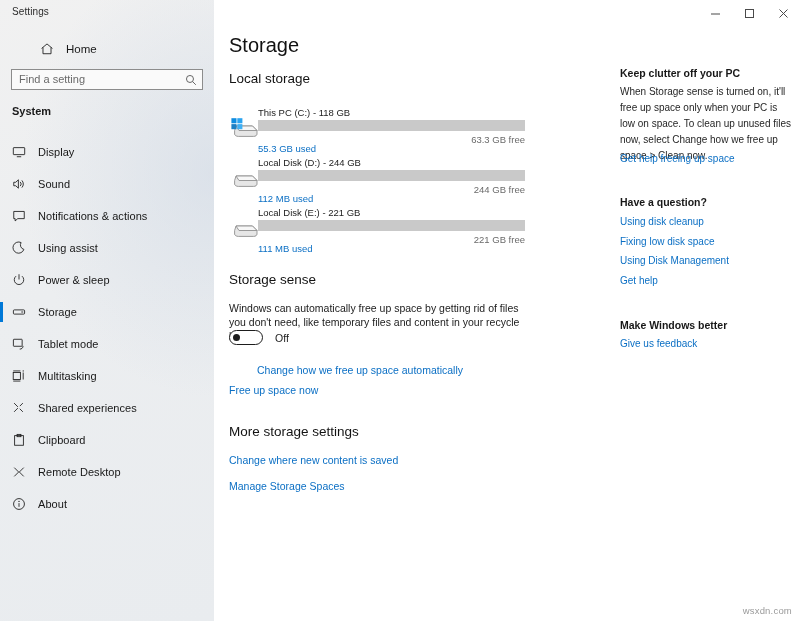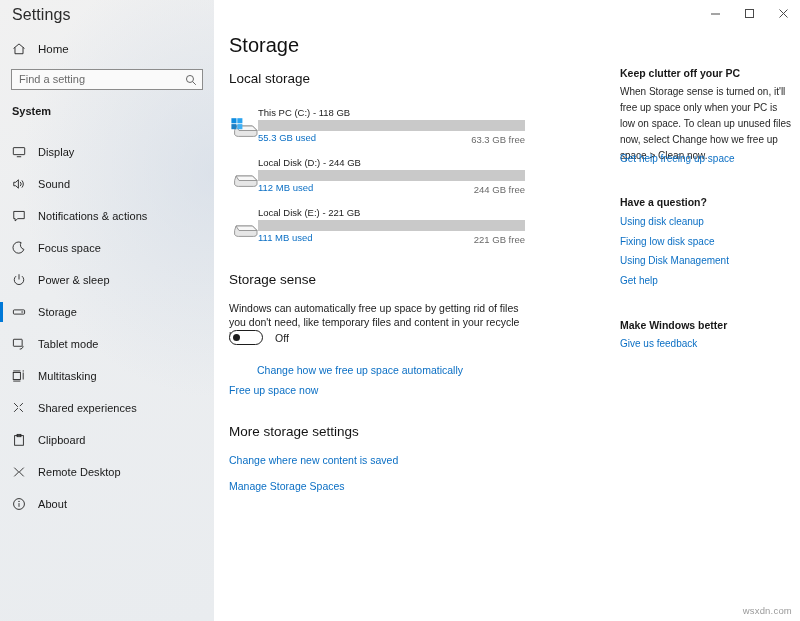--- a/index.html
+++ b/index.html
@@ -23,21 +23,21 @@
   .titlebar {
     position: absolute;
     top: 0; left: 0;
     width: 800px; height: 26px;
     background: transparent;
     z-index: 20;
   }
   .titlebar-title {
     position: absolute;
     left: 12px; top: 6px;
-    font-size: 16px;
+    font-size: 10px;
     color: #2b2b2b;
     letter-spacing: .1px;
   }
   .win-buttons {
     position: absolute;
     right: 0; top: 0;
     height: 26px;
     display: flex;
   }
   .win-btn {
@@ -63,20 +63,21 @@
     left: 0; top: 0;
     width: 214px;
   }
 
   .home-row {
     position: absolute;
     left: 0; top: 36px;
     width: 214px; height: 26px;
     display: flex;
     align-items: center;
+    padding-left: 28px;
   }
   .home-icon {
     width: 38px;
     display: flex;
     justify-content: center;
     align-items: center;
     color: #1d1d1d;
   }
   .home-label {
     font-size: 11.5px;
@@ -209,21 +210,21 @@
     width: 267px; height: 11px;
     background: #c9c9c9;
   }
   .bar-fill {
     height: 11px;
     background: #0078d7;
     width: 0;
   }
   .drive-used {
     position: absolute;
-    left: 44px; top: 29px;
+    left: 44px; top: 40px;
     font-size: 9.5px;
     color: #0b6fc4;
   }
   .drive-free {
     position: absolute;
     right: 19px; top: 31px;
     font-size: 9.5px;
     color: #6a6a6a;
   }
 
@@ -425,21 +426,21 @@
           <span class="nav-label">Notifications &amp; actions</span>
         </div>
 
         <div class="nav-item">
           <span class="accent"></span>
           <span class="nav-icon">
             <svg width="14" height="14" viewBox="0 0 16 16" aria-hidden="true">
               <path d="M10.4 1.8 A6.4 6.4 0 1 0 13.6 9.6 A5.2 5.2 0 0 1 10.4 1.8 Z" fill="none" stroke="currentColor" stroke-width="1" stroke-linejoin="round"></path>
             </svg>
           </span>
-          <span class="nav-label">Focus space</span>
+          <span class="nav-label">Using assist</span>
         </div>
 
         <div class="nav-item">
           <span class="accent"></span>
           <span class="nav-icon">
             <svg width="14" height="14" viewBox="0 0 16 16" aria-hidden="true">
               <path d="M4.6 3.6 A5.4 5.4 0 1 0 11.4 3.6" fill="none" stroke="currentColor" stroke-width="1"></path>
               <path d="M8 1.4 V7.4" stroke="currentColor" stroke-width="1"></path>
             </svg>
           </span>

